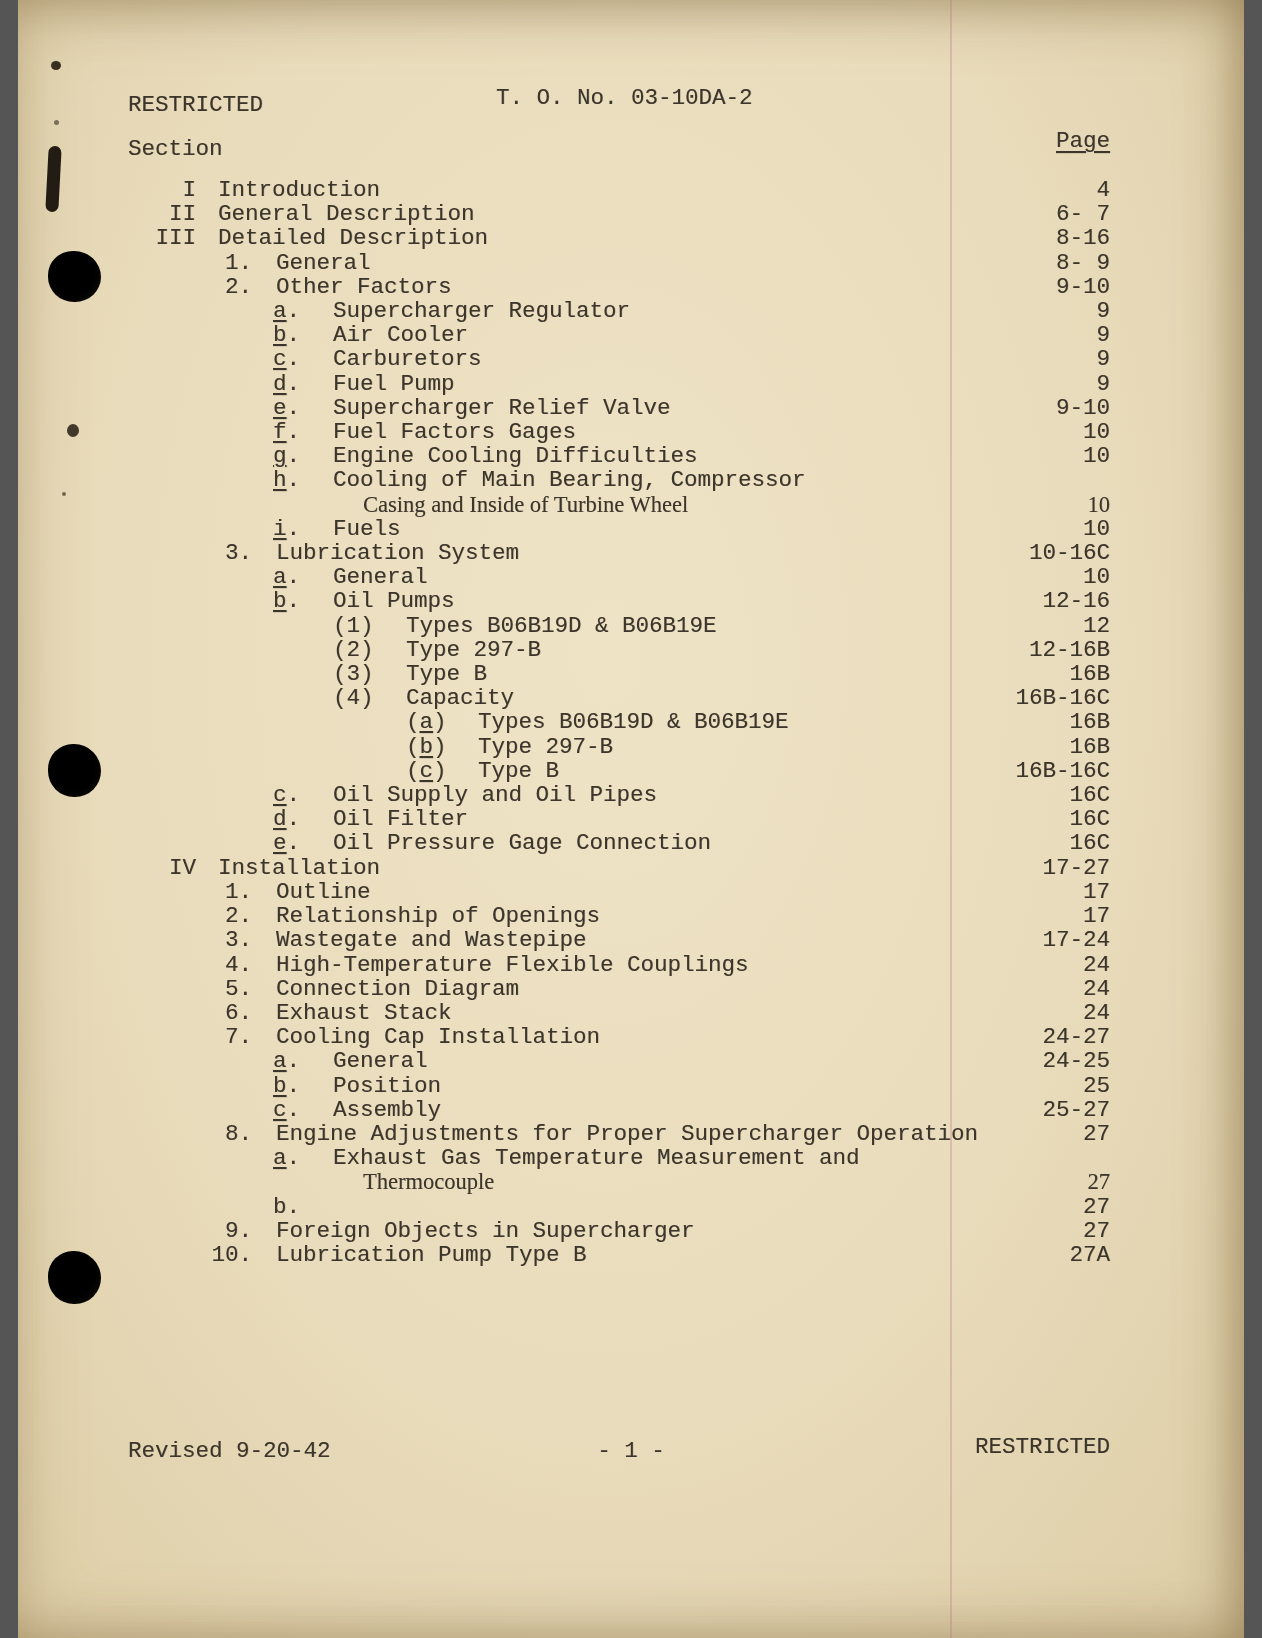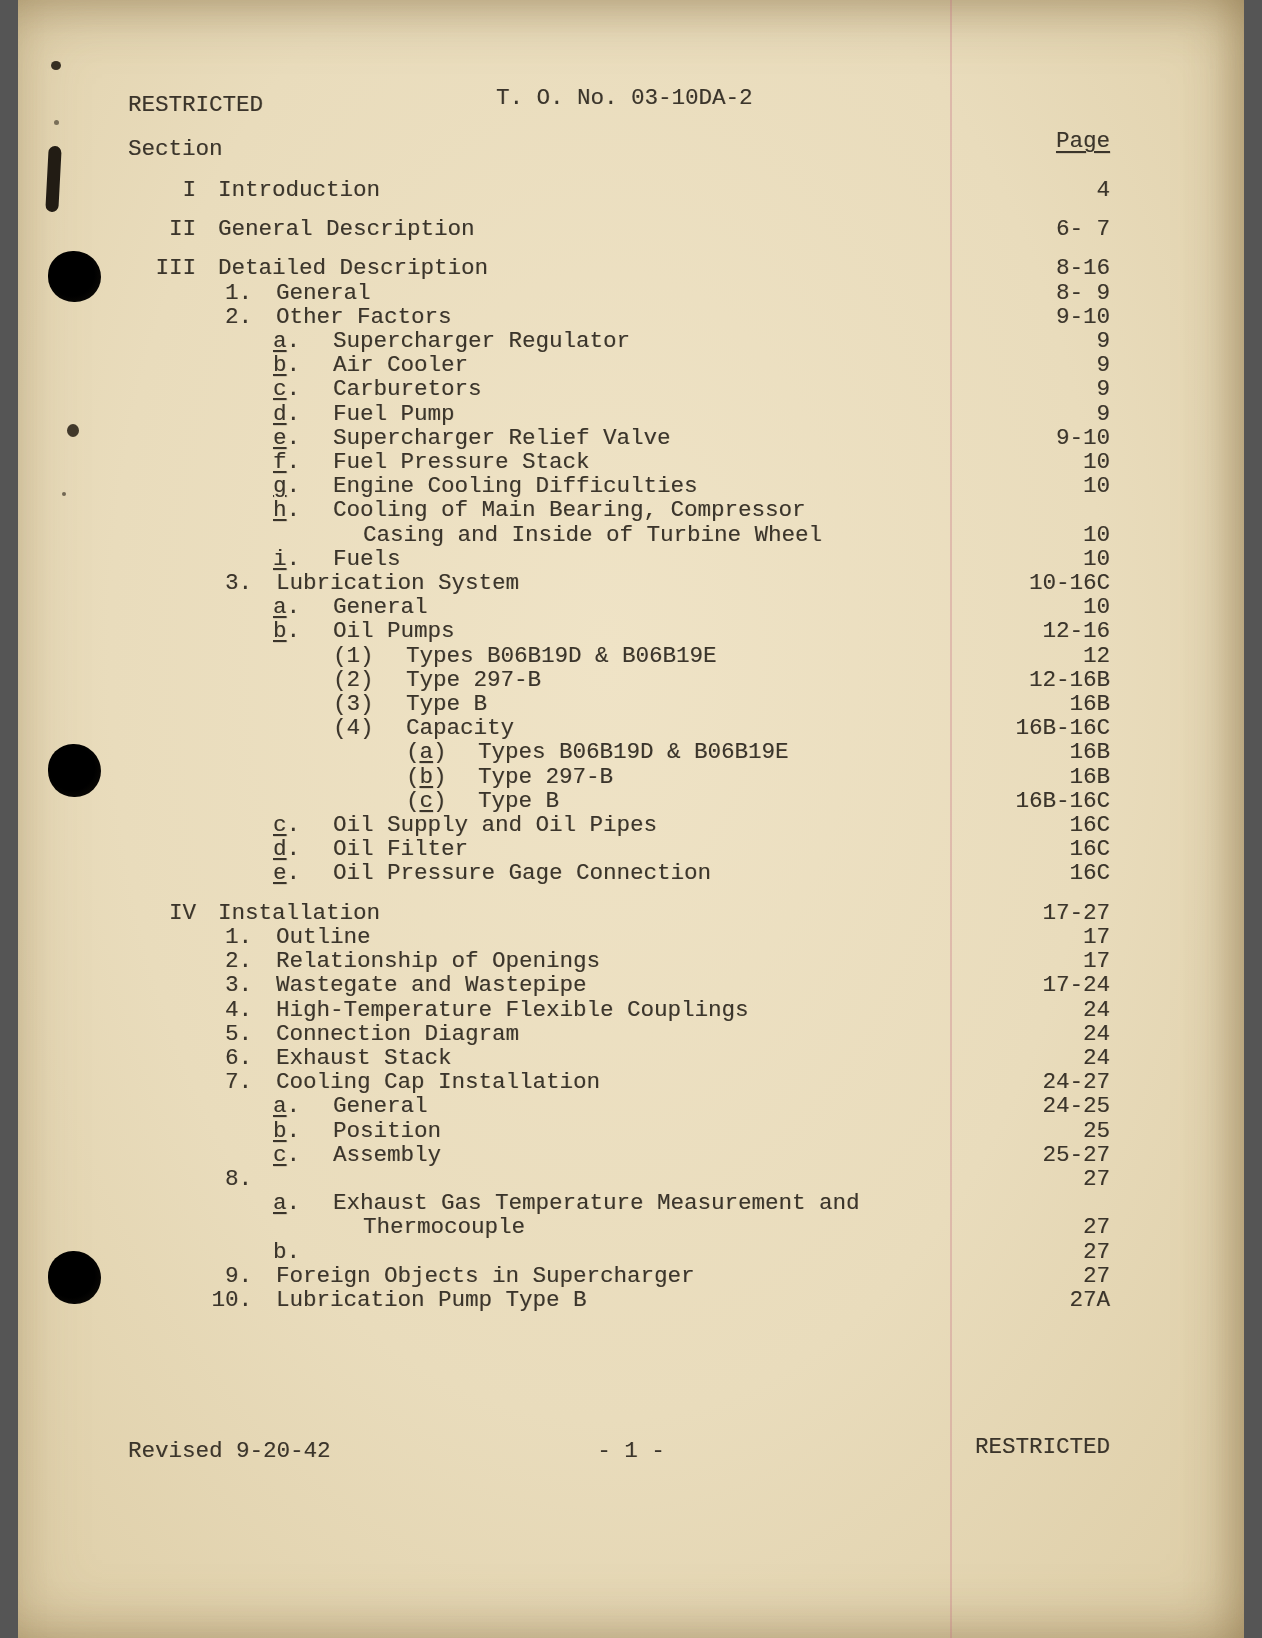--- a/index.html
+++ b/index.html
@@ -36,22 +36,22 @@
   .lv0{padding-left:0;}
   .lv0 .lab{width:90px;text-align:right;padding-right:22px;}
   .lv1{padding-left:82px;}
   .lv1 .lab{width:66px;text-align:right;padding-right:24px;}
   .lv2{padding-left:145px;}
   .lv2 .lab{width:60px;}
   .lv3{padding-left:205px;}
   .lv3 .lab{width:73px;}
   .lv4{padding-left:278px;}
   .lv4 .lab{width:72px;}
-  .toc-row.cont{padding-left:235px;}
-  .gap{margin-top:15px;}
+  .toc-row.cont{padding-left:235px;font-family:Liberation Serif, serif;}
+  .gap{}
   .u{text-decoration:underline;text-underline-offset:3px;}
 
   
   .ftr-revised{position:absolute;top:1438px;left:110px;text-align:right;}
   .ftr-pagenum{position:absolute;top:1438px;left:0;width:100%;text-align:center;}
   .ftr-classification{position:absolute;top:1434px;right:134px;}
 
   
   .hole{position:absolute;left:30px;width:53px;height:51px;border-radius:48% 52% 50% 50%;
         background:radial-gradient(circle at 45% 45%, #000 55%, #16120c 100%);}
@@ -134,21 +134,21 @@
         <span class="title">Fuel Pump</span>
         <span class="pg">9</span>
       </div>
       <div class="toc-row lv2">
         <span class="lab"><span class="u">e</span>.</span>
         <span class="title">Supercharger Relief Valve</span>
         <span class="pg">9-10</span>
       </div>
       <div class="toc-row lv2">
         <span class="lab"><span class="u">f</span>.</span>
-        <span class="title">Fuel Pressure Stack</span>
+        <span class="title">Fuel Factors Gages</span>
         <span class="pg">10</span>
       </div>
       <div class="toc-row lv2">
         <span class="lab"><span class="u">g</span>.</span>
         <span class="title">Engine Cooling Difficulties</span>
         <span class="pg">10</span>
       </div>
       <div class="toc-row lv2">
         <span class="lab"><span class="u">h</span>.</span>
         <span class="title">Cooling of Main Bearing, Compressor</span>
@@ -278,20 +278,21 @@
         <span class="title">Position</span>
         <span class="pg">25</span>
       </div>
       <div class="toc-row lv2">
         <span class="lab"><span class="u">c</span>.</span>
         <span class="title">Assembly</span>
         <span class="pg">25-27</span>
       </div>
       <div class="toc-row lv1">
         <span class="lab">8.</span>
+        <span class="title">Engine Adjustments for Proper Supercharger Operation</span>
         <span class="pg">27</span>
       </div>
       <div class="toc-row lv2">
         <span class="lab"><span class="u">a</span>.</span>
         <span class="title">Exhaust Gas Temperature Measurement and</span>
         <span class="pg"></span>
       </div>
       <div class="toc-row lv2 cont">
         <span class="title">Thermocouple</span>
         <span class="pg">27</span>

